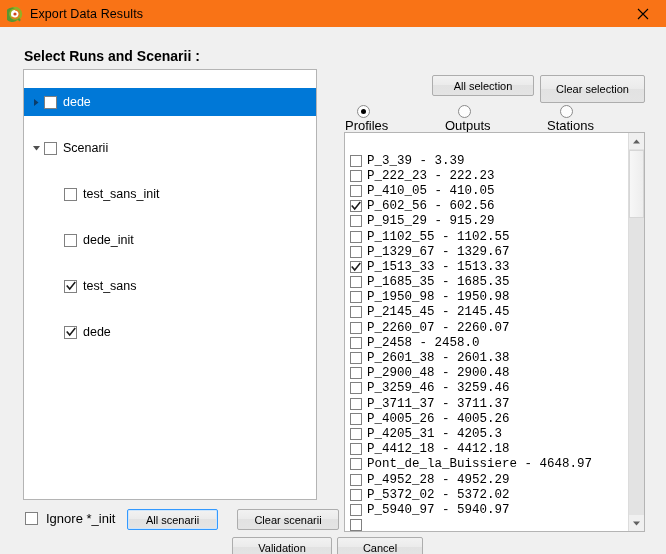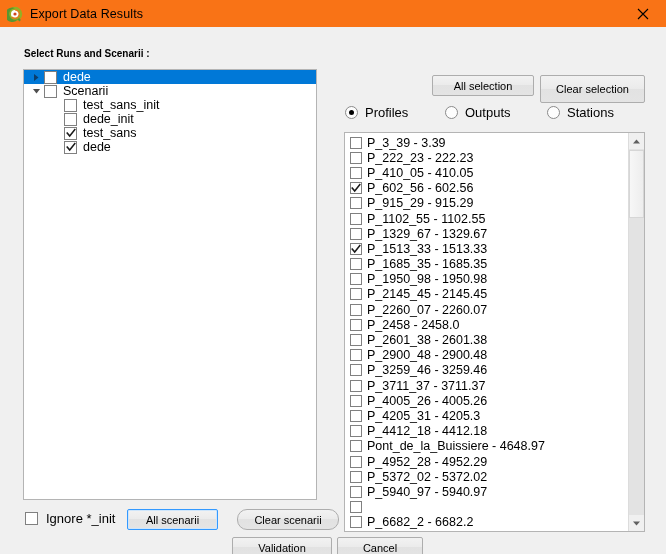--- a/index.html
+++ b/index.html
@@ -58,21 +58,21 @@
     top: 27px;
     width: 666px;
     height: 527px;
     background: #f0f0f0;
   }
 
   .section-title {
     position: absolute;
     left: 24px;
     top: 21px;
-    font-size: 10px;
+    font-size: 14px;
     font-weight: bold;
     color: #000;
     white-space: nowrap;
   }
 
   
   .btn {
     background: linear-gradient(to bottom, #f2f2f2 0%, #ebebeb 48%, #e2e2e2 50%, #e4e4e4 100%);
     border: 1px solid #adadad;
     border-radius: 2px;
@@ -88,43 +88,44 @@
     white-space: nowrap;
   }
   .btn.focus {
     border: 1px solid #3399ff;
     box-shadow: inset 0 0 0 1px #cfe6fb;
   }
 
   #btn-all-selection   { left: 432px; top: 48px;  width: 102px; height: 21px; }
   #btn-clear-selection { left: 540px; top: 48px;  width: 105px; height: 28px; }
   #btn-all-scenarii    { left: 127px; top: 482px; width: 91px; height: 21px; }
-  #btn-clear-scenarii  { left: 237px; top: 482px; width: 102px; height: 21px; border-radius: 10px; }
+  #btn-clear-scenarii  { left: 237px; top: 482px; width: 102px; height: 21px; }
   #btn-validation      { left: 232px; top: 510px; width: 100px; height: 21px; }
   #btn-cancel          { left: 337px; top: 510px; width: 86px;  height: 21px; }
 
   
   .tree-frame {
     position: absolute;
     left: 23px;
     top: 42px;
     width: 294px;
     height: 431px;
     background: #ffffff;
     border: 1px solid #b4b4b4;
     box-sizing: border-box;
     overflow: hidden;
   }
   .tree-row {
-    height: 14px;
+    height: 28px;
     display: flex;
     align-items: center;
     font-size: 12.5px;
     position: relative;
     box-sizing: border-box;
+    margin-top: 18px;
   }
   .tree-row.selected {
     background: #0078d7;
     color: #ffffff;
   }
   .tree-arrow {
     width: 16px;
     height: 18px;
     flex: none;
     display: flex;
@@ -154,20 +155,21 @@
     top: 78px;
     width: 300px;
     height: 20px;
   }
   .radio-item {
     position: absolute;
     display: flex;
     align-items: center;
     font-size: 13px;
     white-space: nowrap;
+    flex-direction: column;
   }
   .radio-item .rb {
     width: 13px;
     height: 13px;
     border-radius: 50%;
     border: 1px solid #8a8a8a;
     background: #fdfdfd;
     box-sizing: border-box;
     margin-right: 7px;
     flex: none;
@@ -196,21 +198,22 @@
     height: 400px;
     background: #ffffff;
     border: 1px solid #b4b4b4;
     box-sizing: border-box;
     overflow: hidden;
     display: flex;
   }
   .list-items {
     flex: 1 1 auto;
     overflow: hidden;
-    padding-top: 2px;
+    padding-top: 20px;
+    font-family: Liberation Mono, monospace;
   }
   .list-row {
     height: 15.2px;
     display: flex;
     align-items: center;
     font-size: 12.5px;
     padding-left: 5px;
     box-sizing: border-box;
     white-space: nowrap;
   }

